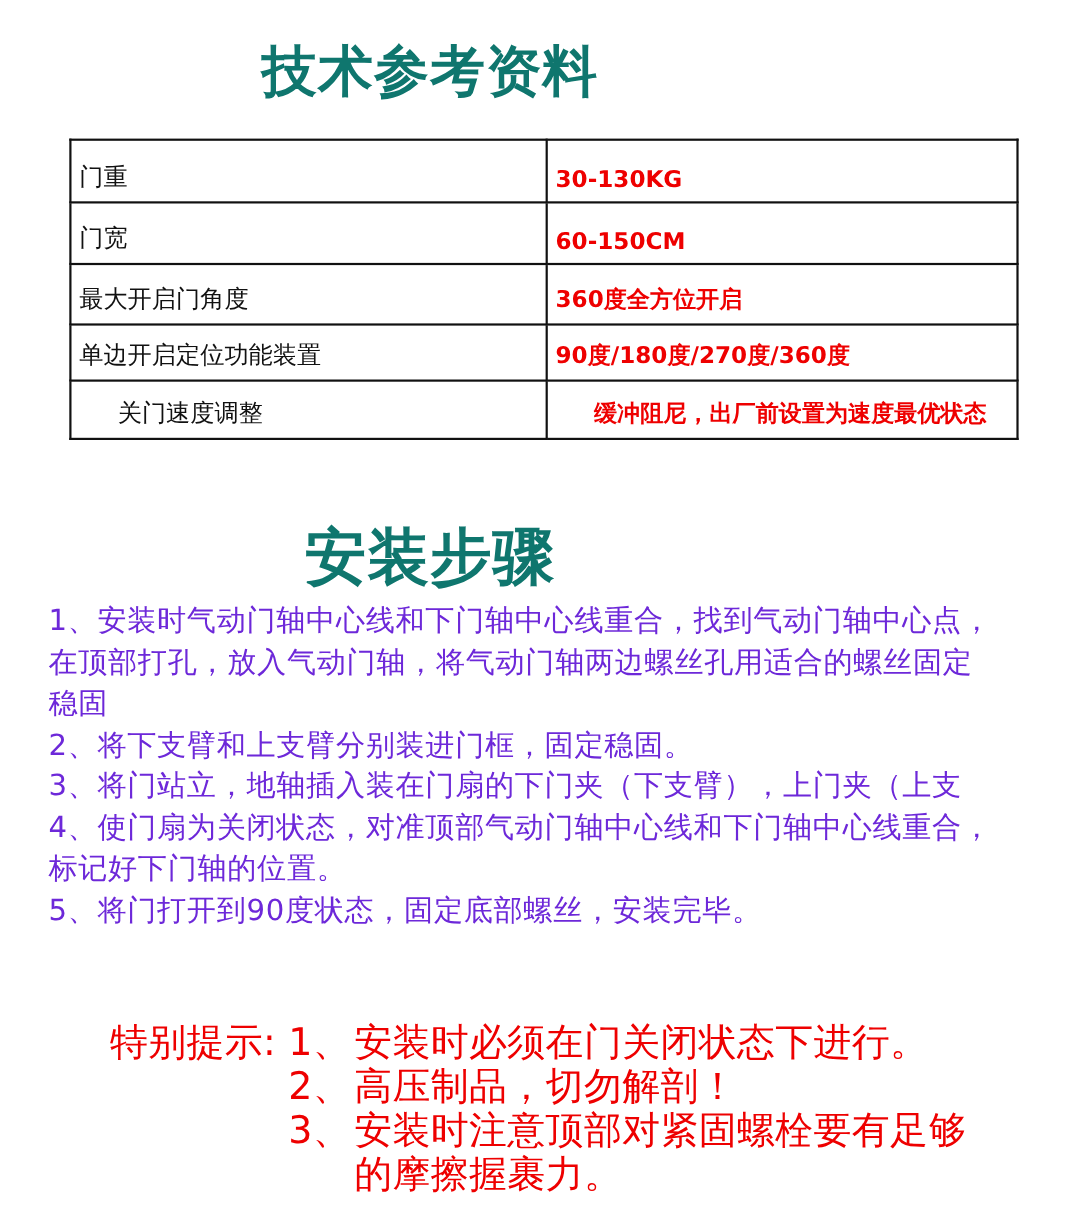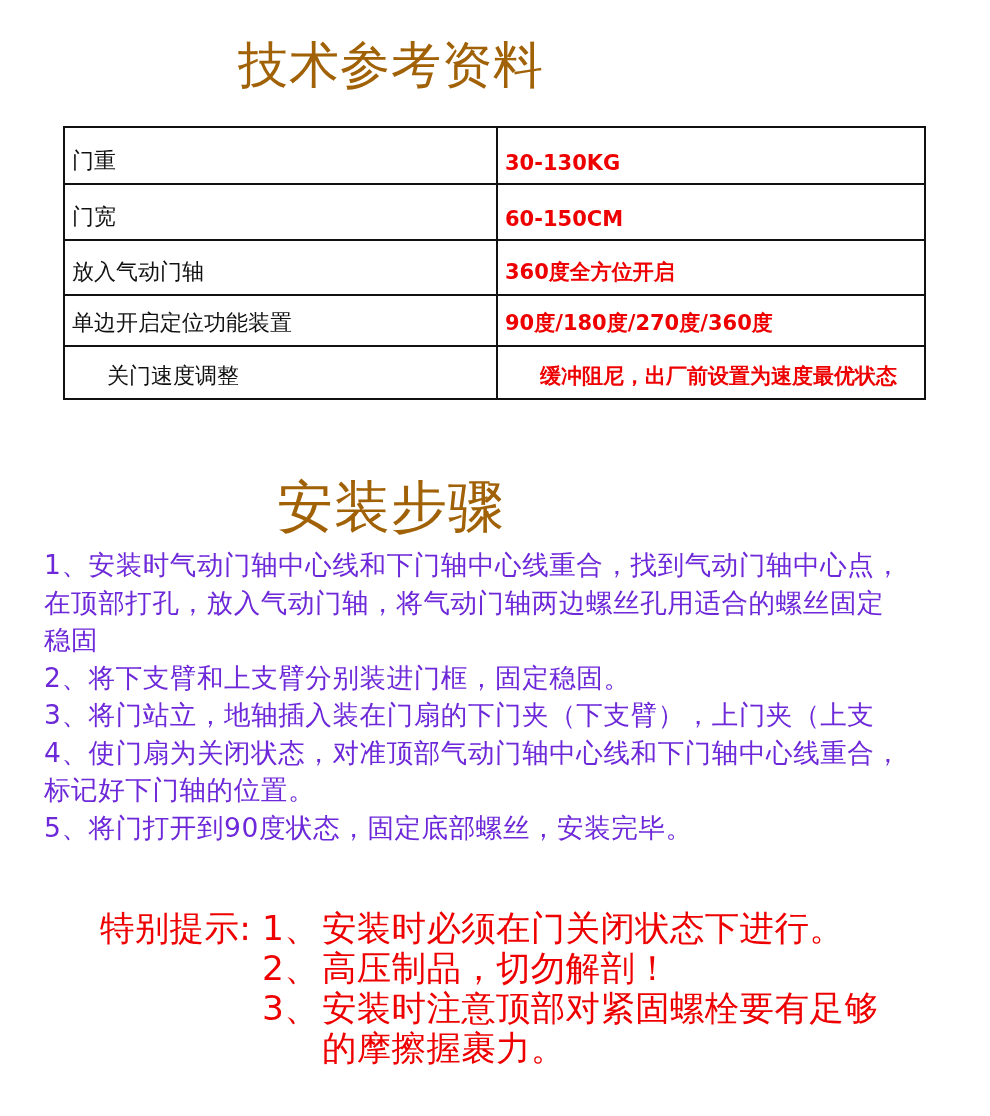--- a/index.html
+++ b/index.html
@@ -13,22 +13,22 @@
       position: relative;
       overflow: hidden;
       font-family: "DejaVu Sans", "Liberation Sans", sans-serif;
       color: #111111;
     }
     .title {
       position: absolute;
       left: 0;
       width: 782px;
       text-align: center;
-      font-weight: normal;
-      color: #a16207;
+      font-weight: bold;
+      color: #0f766e;
       margin: 0;
     }
     #main-title {
       top: 34px;
       font-size: 50px;
       line-height: 62px;
       letter-spacing: 1px;
     }
     #steps-title {
       top: 476px;
@@ -81,21 +81,21 @@
       letter-spacing: 0.6px;
     }
     .steps .step {
       margin: 0;
       padding: 0;
     }
 
     .notice {
       position: absolute;
       left: 100px;
-      top: 908px;
+      top: 928px;
       width: 860px;
       color: #ee0000;
       font-size: 34.5px;
       line-height: 40px;
       letter-spacing: 0.3px;
     }
     .notice .line {
       position: relative;
       white-space: nowrap;
       height: 40px;
@@ -126,21 +126,21 @@
   <tbody>
     <tr class="r0">
       <td class="k">门重</td>
       <td class="v">30-130KG</td>
     </tr>
     <tr class="r1">
       <td class="k">门宽</td>
       <td class="v">60-150CM</td>
     </tr>
     <tr class="r2">
-      <td class="k">放入气动门轴</td>
+      <td class="k">最大开启门角度</td>
       <td class="v">360度全方位开启</td>
     </tr>
     <tr class="r3">
       <td class="k">单边开启定位功能装置</td>
       <td class="v">90度/180度/270度/360度</td>
     </tr>
     <tr class="r4">
       <td class="k">关门速度调整</td>
       <td class="v">缓冲阻尼，出厂前设置为速度最优状态</td>
     </tr>

